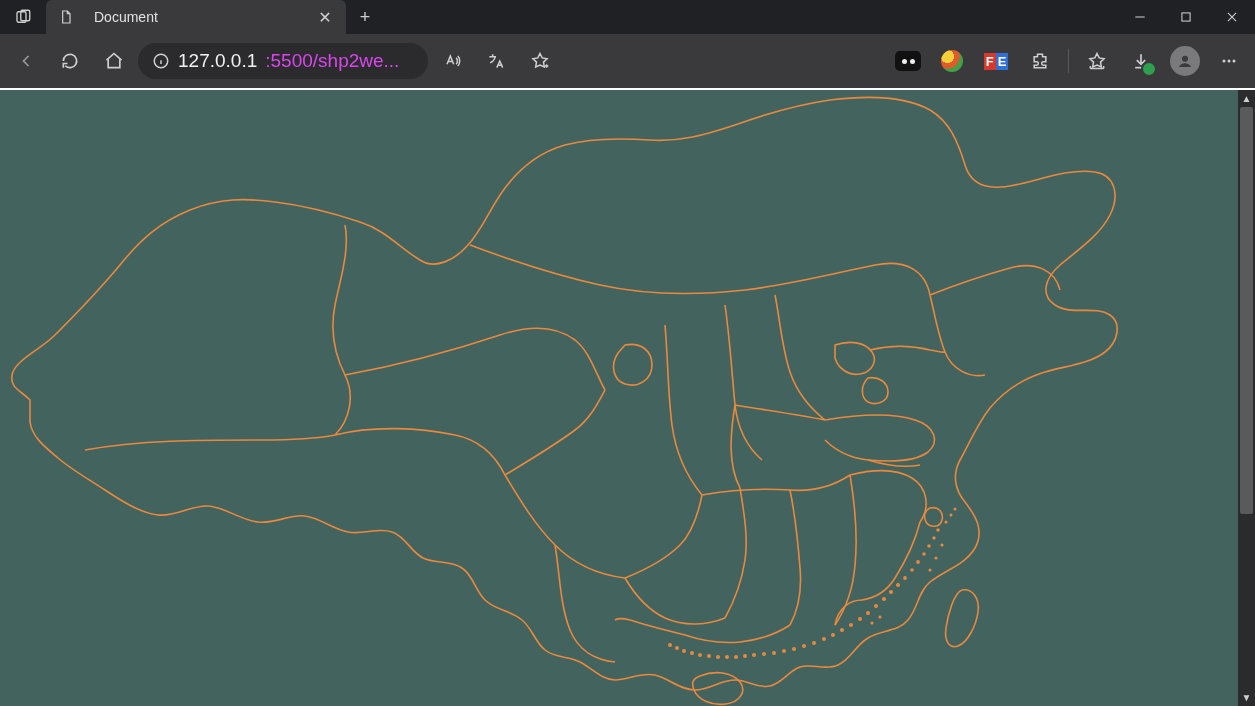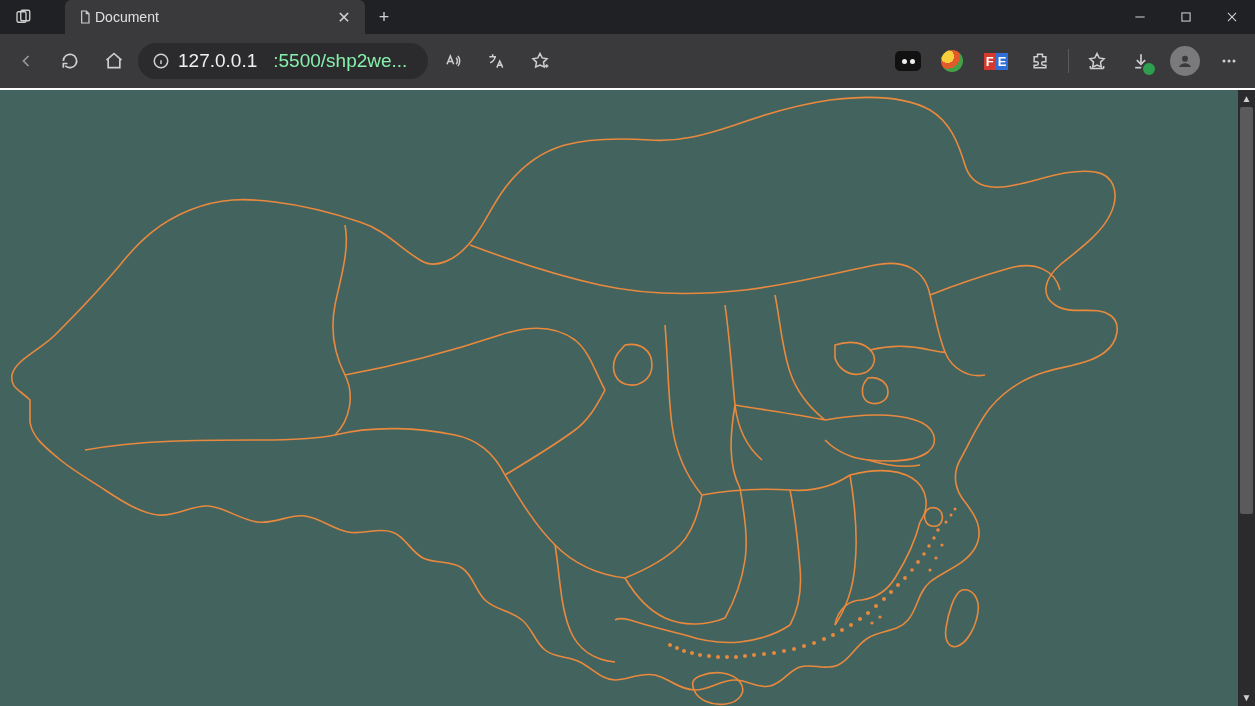--- a/index.html
+++ b/index.html
@@ -21,25 +21,24 @@
   .tab-strip-btn {
     width: 46px;
     display: flex; align-items: center; justify-content: center;
     color: #cfcfcf;
   }
   .tab {
     display: flex; align-items: center;
     background: #3a3a3c;
     border-radius: 6px 6px 0 0;
     padding: 0 12px;
-    gap: 2px;
+    gap: 20px;
     min-width: 300px;
     color: #e0e0e0;
     font-size: 14px;
-    margin-left: 19px;
   }
   .tab .label { flex: 1; white-space: nowrap; overflow: hidden; text-overflow: ellipsis; }
   .tab .close { width: 18px; text-align: center; color: #cfcfcf; font-size: 16px; }
   .newtab {
     width: 38px; display: flex; align-items: center; justify-content: center;
     color: #cfcfcf; font-size: 18px;
   }
   .titlebar-spacer { flex: 1; }
   .winbtn {
     width: 46px; display: flex; align-items: center; justify-content: center;
@@ -66,21 +65,21 @@
     background: #2b2b2d;
     border-radius: 18px;
     display: flex; align-items: center;
     padding: 0 14px;
     gap: 8px;
     color: #d0d0d0;
     font-size: 19px;
     overflow: hidden; white-space: nowrap;
   }
   .address .host { color: #f0f0f0; }
-  .address .rest { color: #86efac; margin-left: 8px; }
+  .address .rest { color: #d946ef; }
   .toolbar-right { display: flex; align-items: center; gap: 4px; margin-left: auto; }
   .vsep { width: 1px; height: 24px; background: #5a5a5c; margin: 0 4px; }
   .avatar {
     width: 30px; height: 30px; border-radius: 50%;
     background: #7a7a7c;
     display: flex; align-items: center; justify-content: center;
   }
   .avatar svg { width: 18px; height: 18px; fill: #3a3a3c; }
   .fe-ext {
     width: 26px; height: 26px; font-size: 13px; font-weight: 700;

